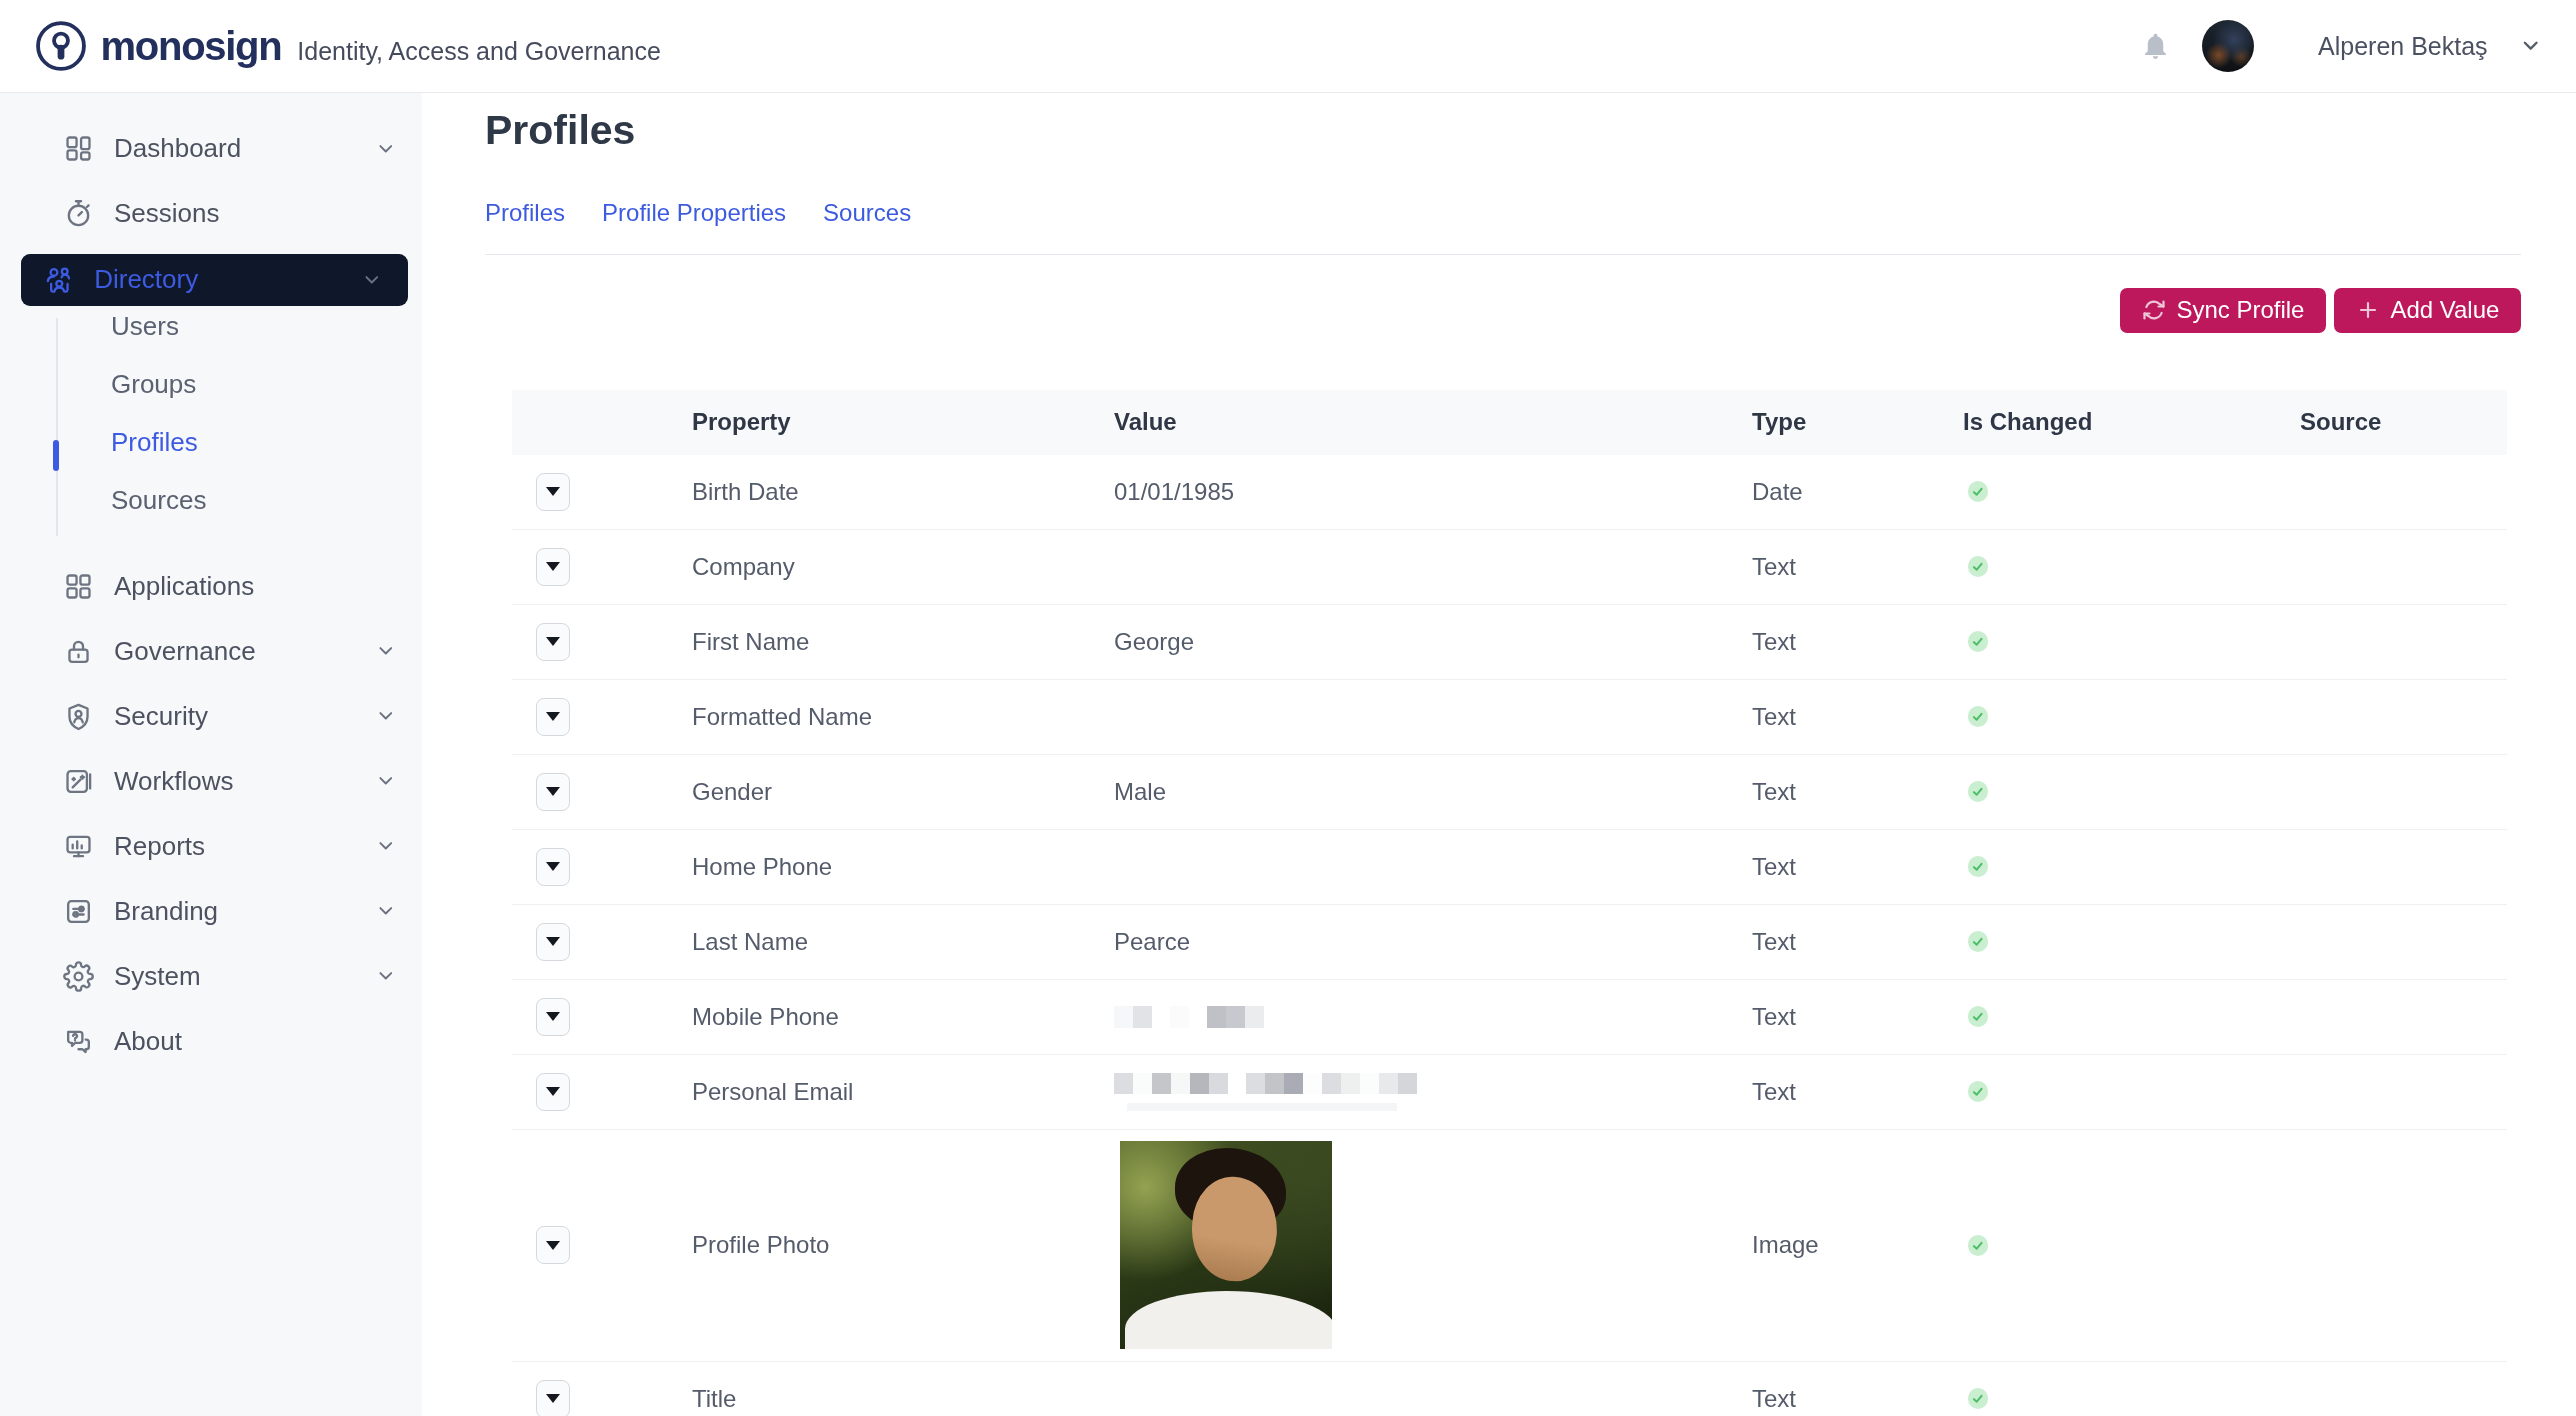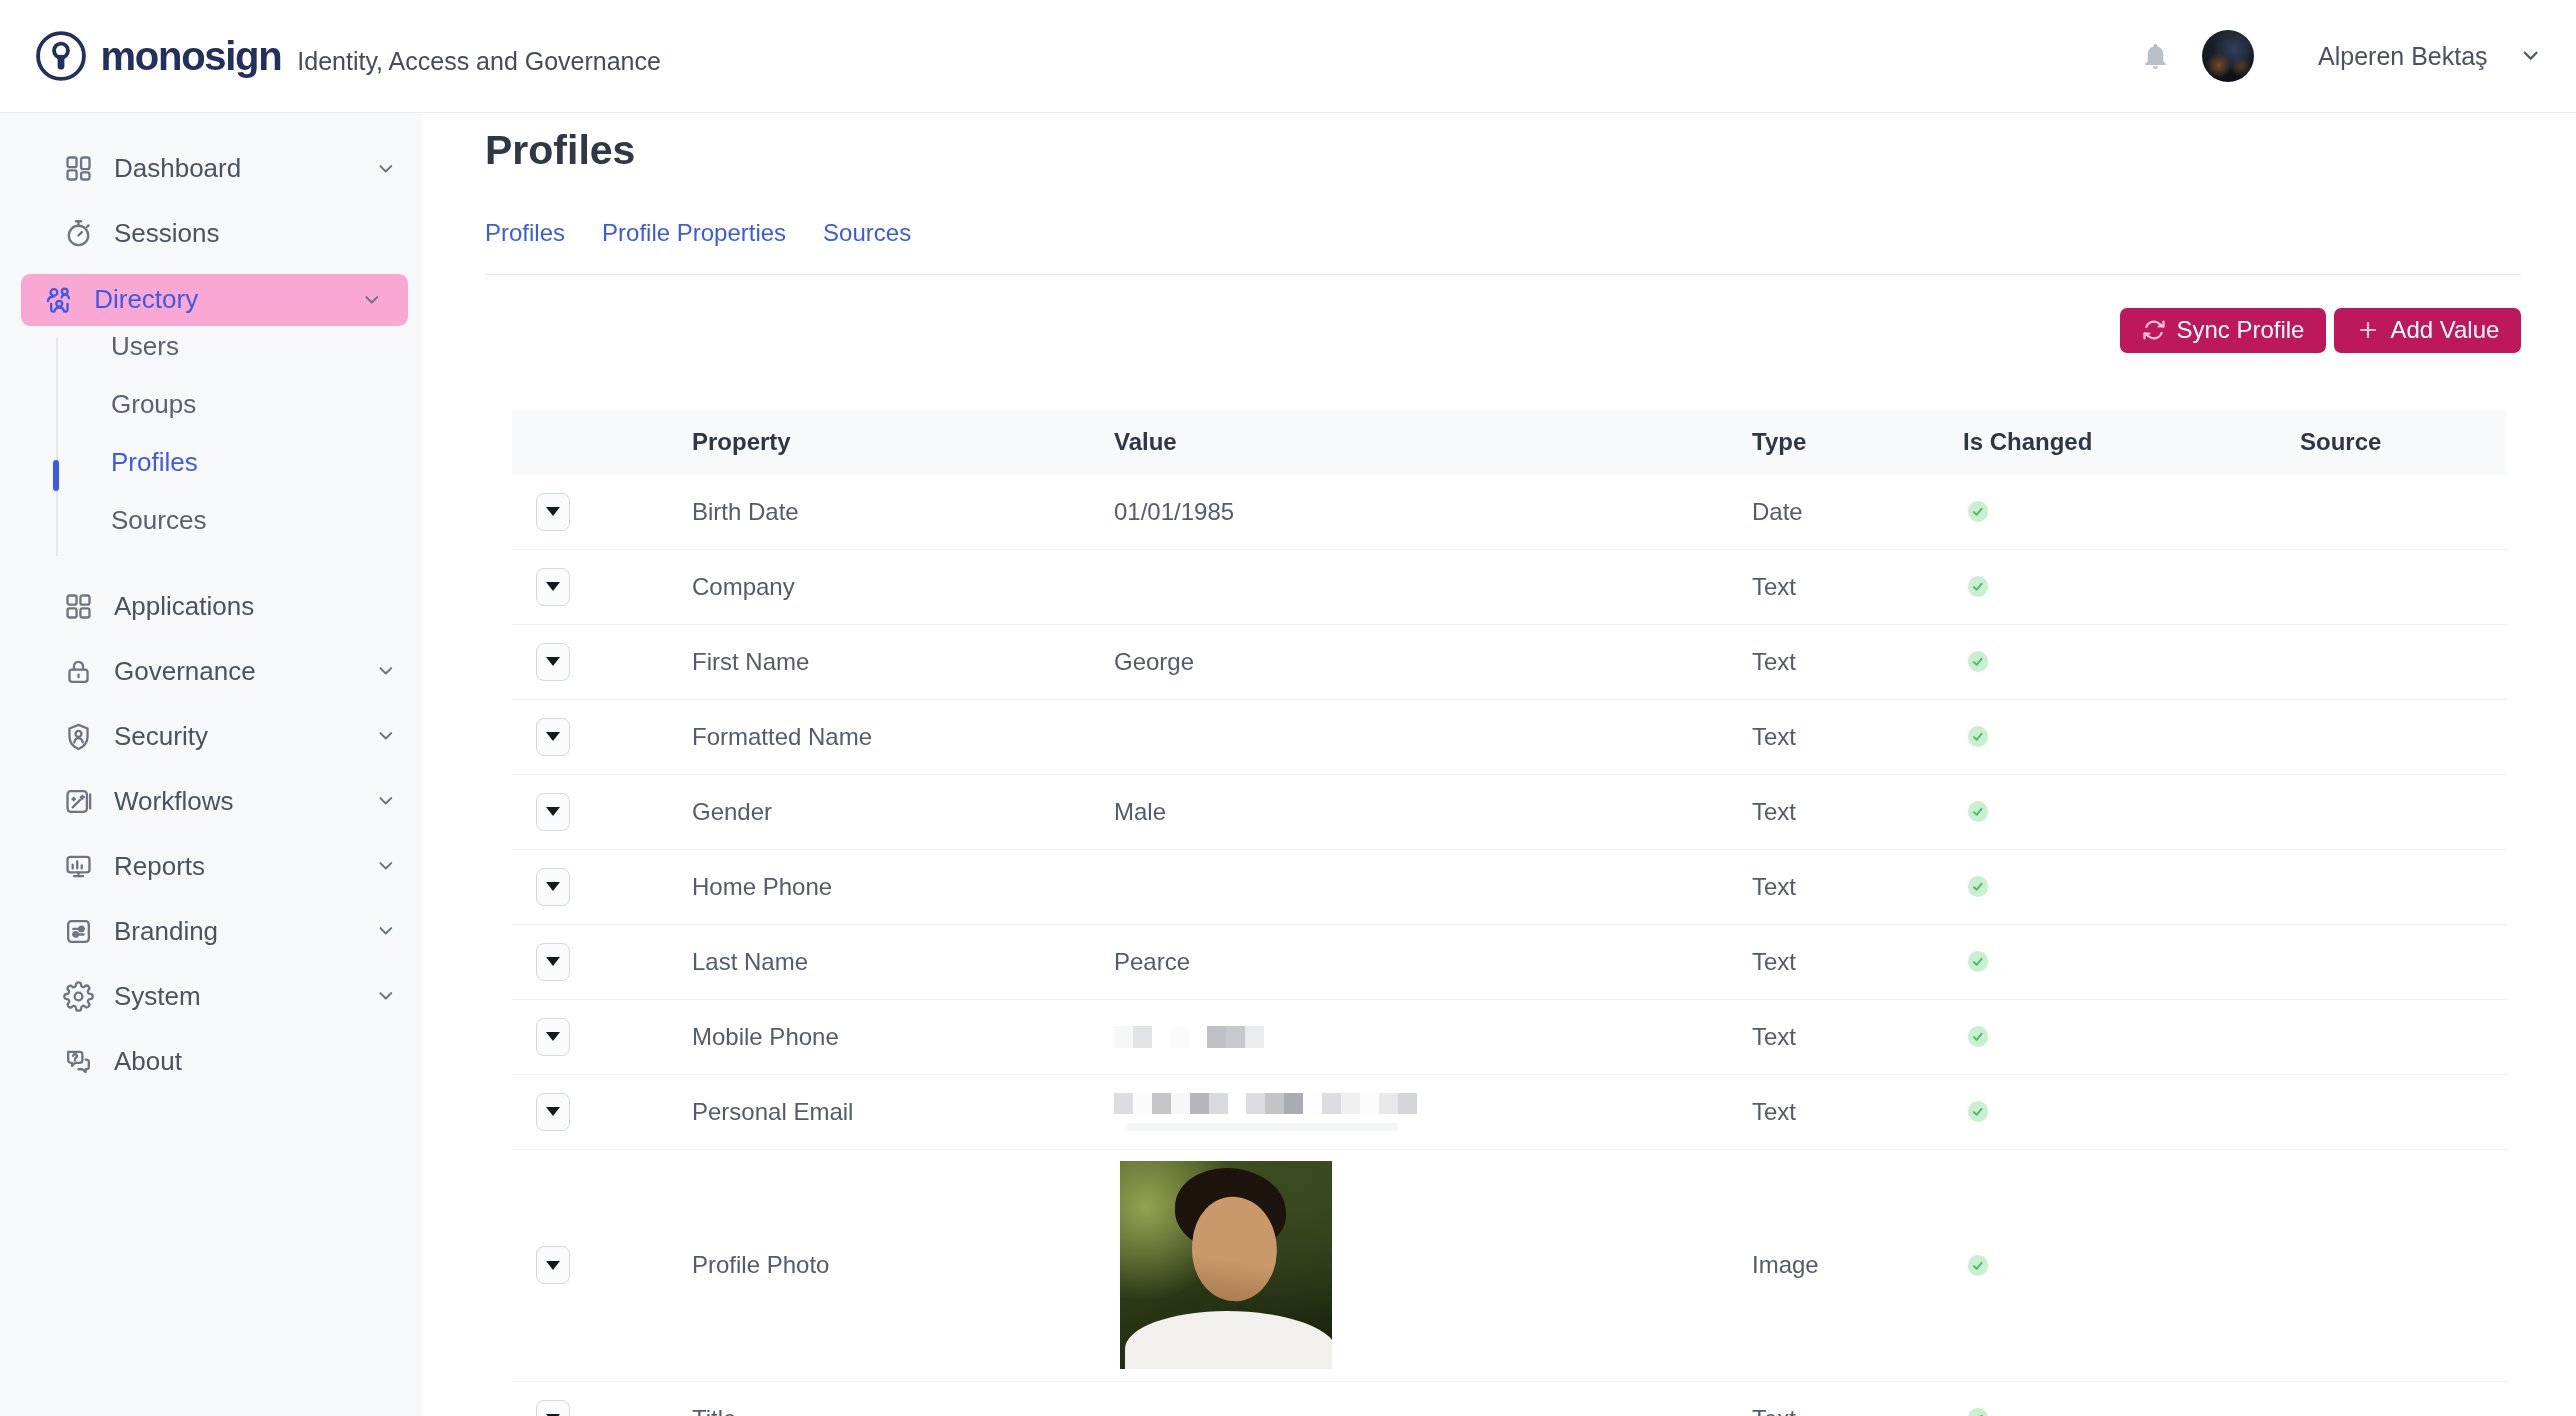--- a/index.html
+++ b/index.html
@@ -1,20 +1,20 @@
 <!DOCTYPE html>
 <html style="font-size:14.4px"><head>
 <meta charset="utf-8">
 <style>
   * { margin:0; padding:0; box-sizing:border-box; }
   html,body { width:2576px; height:1417px; overflow:hidden; background:#fff;
     font-family:"Liberation Sans","DejaVu Sans",sans-serif; }
 
   
-  .topbar { height:113px; background:#fff; border-bottom:0.9px solid #e8eaee;
+  .topbar { height:93px; background:#fff; border-bottom:0.9px solid #e8eaee;
     display:flex; align-items:center; padding:0 34px; }
   .logo-mark { width:54px; height:54px; flex:0 0 auto; }
   .brand { font-size:40px; font-weight:700; color:#232f5c; letter-spacing:-1.3px; margin-left:12.6px; }
   .tagline { font-size:25px; color:#454b5c; margin-left:16px; margin-top:11px; }
   .topbar-right { margin-left:auto; display:flex; align-items:center; gap:31px; }
   .bell { width:31px; height:34px; }
   .avatar { width:52px; height:52px; border-radius:50%; overflow:hidden;
     background: radial-gradient(circle at 32% 68%, #7a4a28 0, rgba(122,74,40,0) 26%),
                 radial-gradient(circle at 62% 38%, #33415c 0, rgba(51,65,92,0) 48%),
                 radial-gradient(circle at 75% 70%, #5c3b20 0, rgba(92,59,32,0) 20%),
@@ -25,21 +25,21 @@
   
   .layout { display:flex; height:1324px; }
   .sidebar { width:422px; background:#f7f8fa; padding-top:23.4px; flex:0 0 auto; }
   .main { flex:1; background:#fff; padding:10.8px 55px 0 63px; }
 
   
   .nav-item { height:65px; display:flex; align-items:center; padding:0 25px 0 63px;
     color:#4c5260; font-size:26px; font-weight:500; cursor:pointer; }
   .nav-item .nico { width:31px; height:31px; margin-right:20px; flex:0 0 auto; }
   .nav-item .nchev { margin-left:auto; width:21.6px; height:21.6px; }
-  .nav-item.active { background:#f9a8d4; color:#3d5be0; border-radius:9px;
+  .nav-item.active { background:#0f172a; color:#3d5be0; border-radius:9px;
     margin:7.2px 14.4px 5.4px 20.7px; padding-left:22.5px; height:52px; }
   .submenu { position:relative; margin-bottom:10.8px; }
   .submenu::before { content:""; position:absolute; left:56px; top:7.2px; bottom:7.2px;
     width:1.8px; background:#e4e6ec; }
   .sub-item { height:58px; display:flex; align-items:flex-start; padding-left:111px;
     font-size:26px; color:#5a6170; cursor:pointer; position:relative; }
   .sub-item.active { color:#3d5be0; }
   .sub-item.active::before { content:""; position:absolute; left:53px; top:13.5px;
     width:6.3px; height:31px; border-radius:3.6px; background:#3d5be0; }
 

